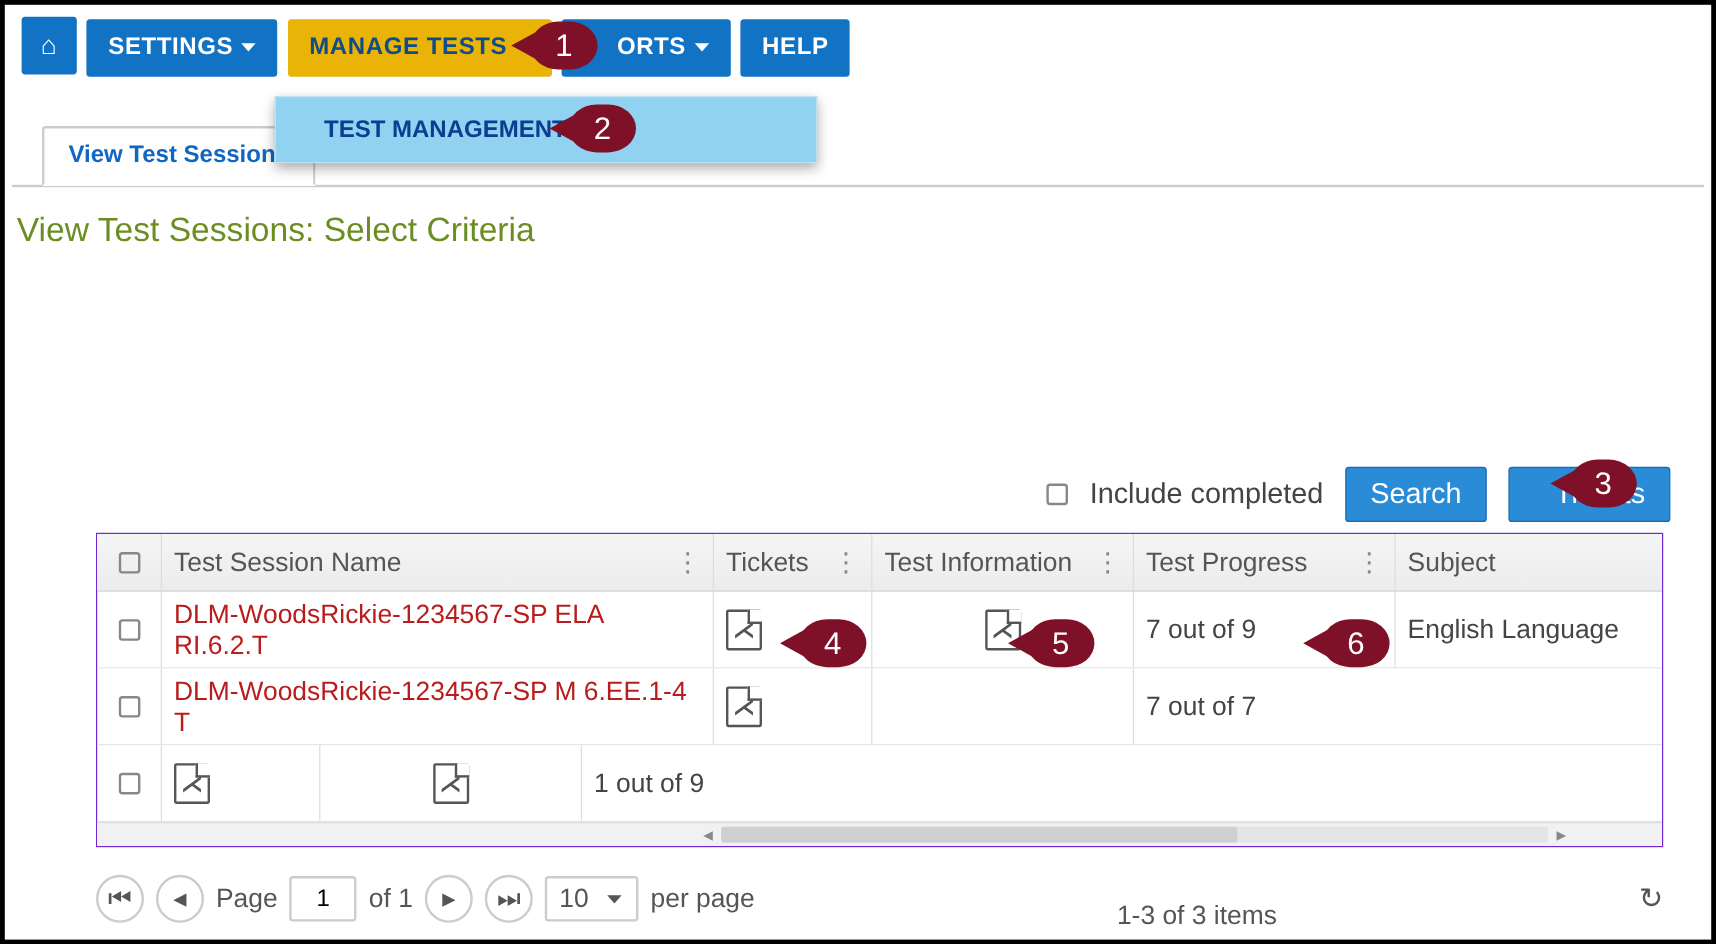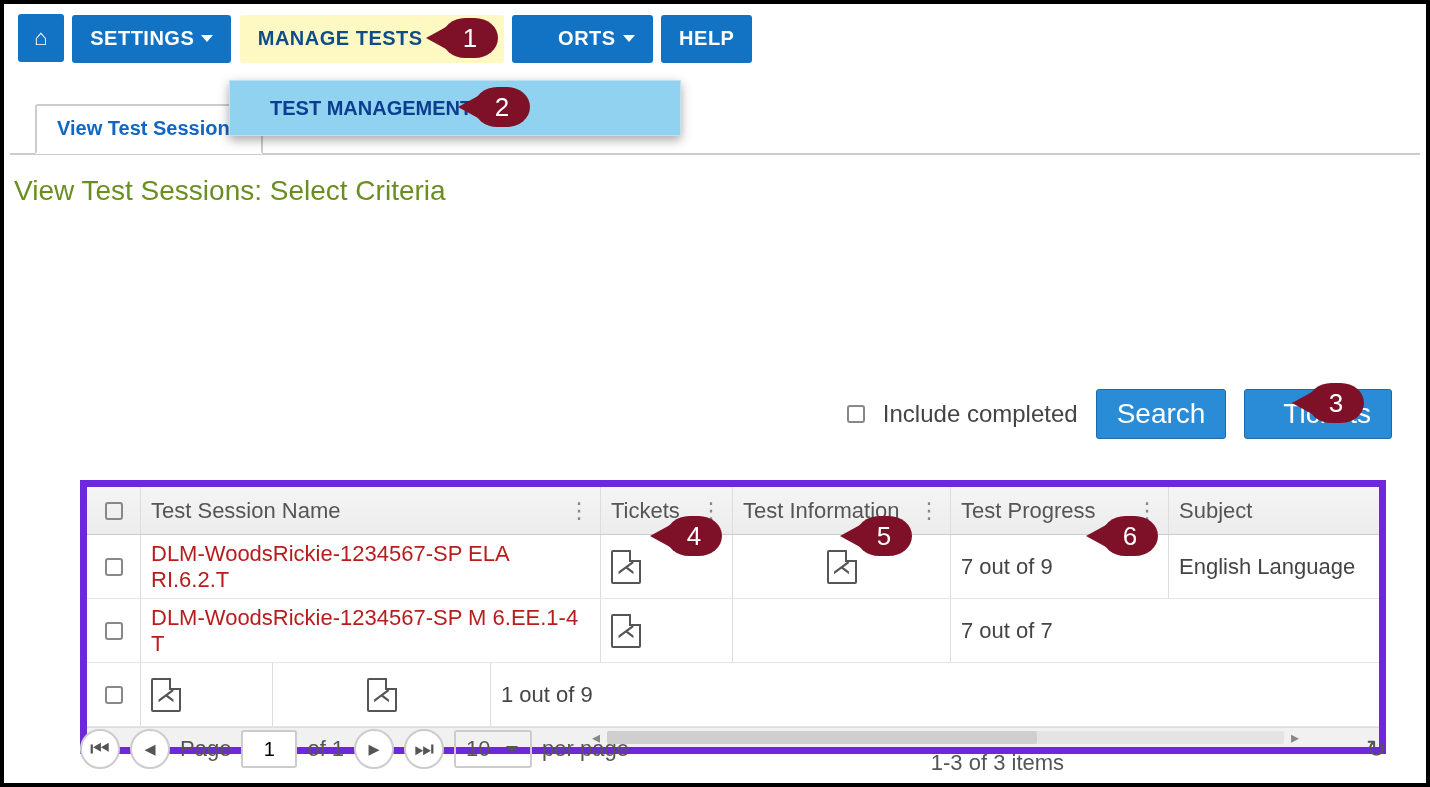--- a/index.html
+++ b/index.html
@@ -7,21 +7,21 @@
   .frame { width:1430px; height:787px; border:4px solid #000; position:relative; overflow:hidden; }
   .shot  { position:absolute; inset:0; padding:6px 6px; }
 
   
   .nav { padding:4px 8px 0 8px; }
   .nav-btn { display:inline-flex; align-items:center; justify-content:center;
              height:48px; padding:0 18px; background:#1273c4; color:#fff;
              font-weight:700; font-size:20px; letter-spacing:0.5px; margin-right:4px;
              border-radius:3px; cursor:pointer; position:relative; }
   .nav-btn.home { padding:0 16px; }
-  .nav-btn.open { background:#fef9c3; color:#0e4c8a;gap:44px; }
+  .nav-btn.open { background:#eab308; color:#0e4c8a; }
   .tri { margin-left:7px; width:0; height:0; border-left:6px solid transparent;
          border-right:6px solid transparent; border-top:7px solid currentColor; }
   .home-glyph { font-size:22px; }
 
   
   .dropdown { position:absolute; left:225px; top:76px; width:452px; height:56px;
               background:#90d2ef; color:#0b3d91; font-weight:700; font-size:20px;
               display:flex; align-items:center; padding-left:40px;
               box-shadow:0 4px 10px rgba(0,0,0,0.35);
               border:1px solid #bfe1f2; z-index:30; }
@@ -32,25 +32,25 @@
          display:flex; align-items:center; color:#1066c3; font-weight:700; font-size:20px;
          border:2px solid #ccc; border-bottom:2px solid #fff; border-radius:3px 3px 0 0;
          background:#fff; }
 
   
   .page-title { padding:20px 4px; color:#6b8e23; font-size:28px; }
 
   
   .action-row { position:absolute; right:34px; top:385px; display:flex; align-items:center; gap:18px; font-size:24px; color:#444; }
   .chk { width:18px; height:18px; border:2px solid #888; border-radius:3px; display:inline-block; }
-  .btn-primary { background:#2a8bd6; color:#fff; font-size:28px; padding:8px 20px;
+  .btn-primary { background:#2a8bd6; color:#fff; font-size:24px; padding:8px 20px;
                  border-radius:3px; cursor:pointer; border:1px solid #1c6aa9; }
 
   
-  .table { position:absolute; left:76px; right:40px; top:476px; border:7px solid #6d28d9; }
+  .table { position:absolute; left:76px; right:40px; top:440px; border:1px solid #6d28d9; }
   .thead { display:flex; background:linear-gradient(#f5f5f5,#ececec); height:48px; color:#555; font-size:22px;
            border-bottom:1px solid #ccc; }
   .th, .td { display:flex; align-items:center; padding:0 10px; border-right:1px solid #ddd; }
   .th:last-child, .td:last-child { border-right:none; }
   .kebab { margin-left:auto; color:#888; font-size:22px; }
   .c-chk { flex:0 0 54px; justify-content:center; }
   .c-name { flex:0 0 460px; }
   .c-tkt  { flex:0 0 132px; }
   .c-info { flex:0 0 218px; }
   .c-prog { flex:0 0 218px; }

